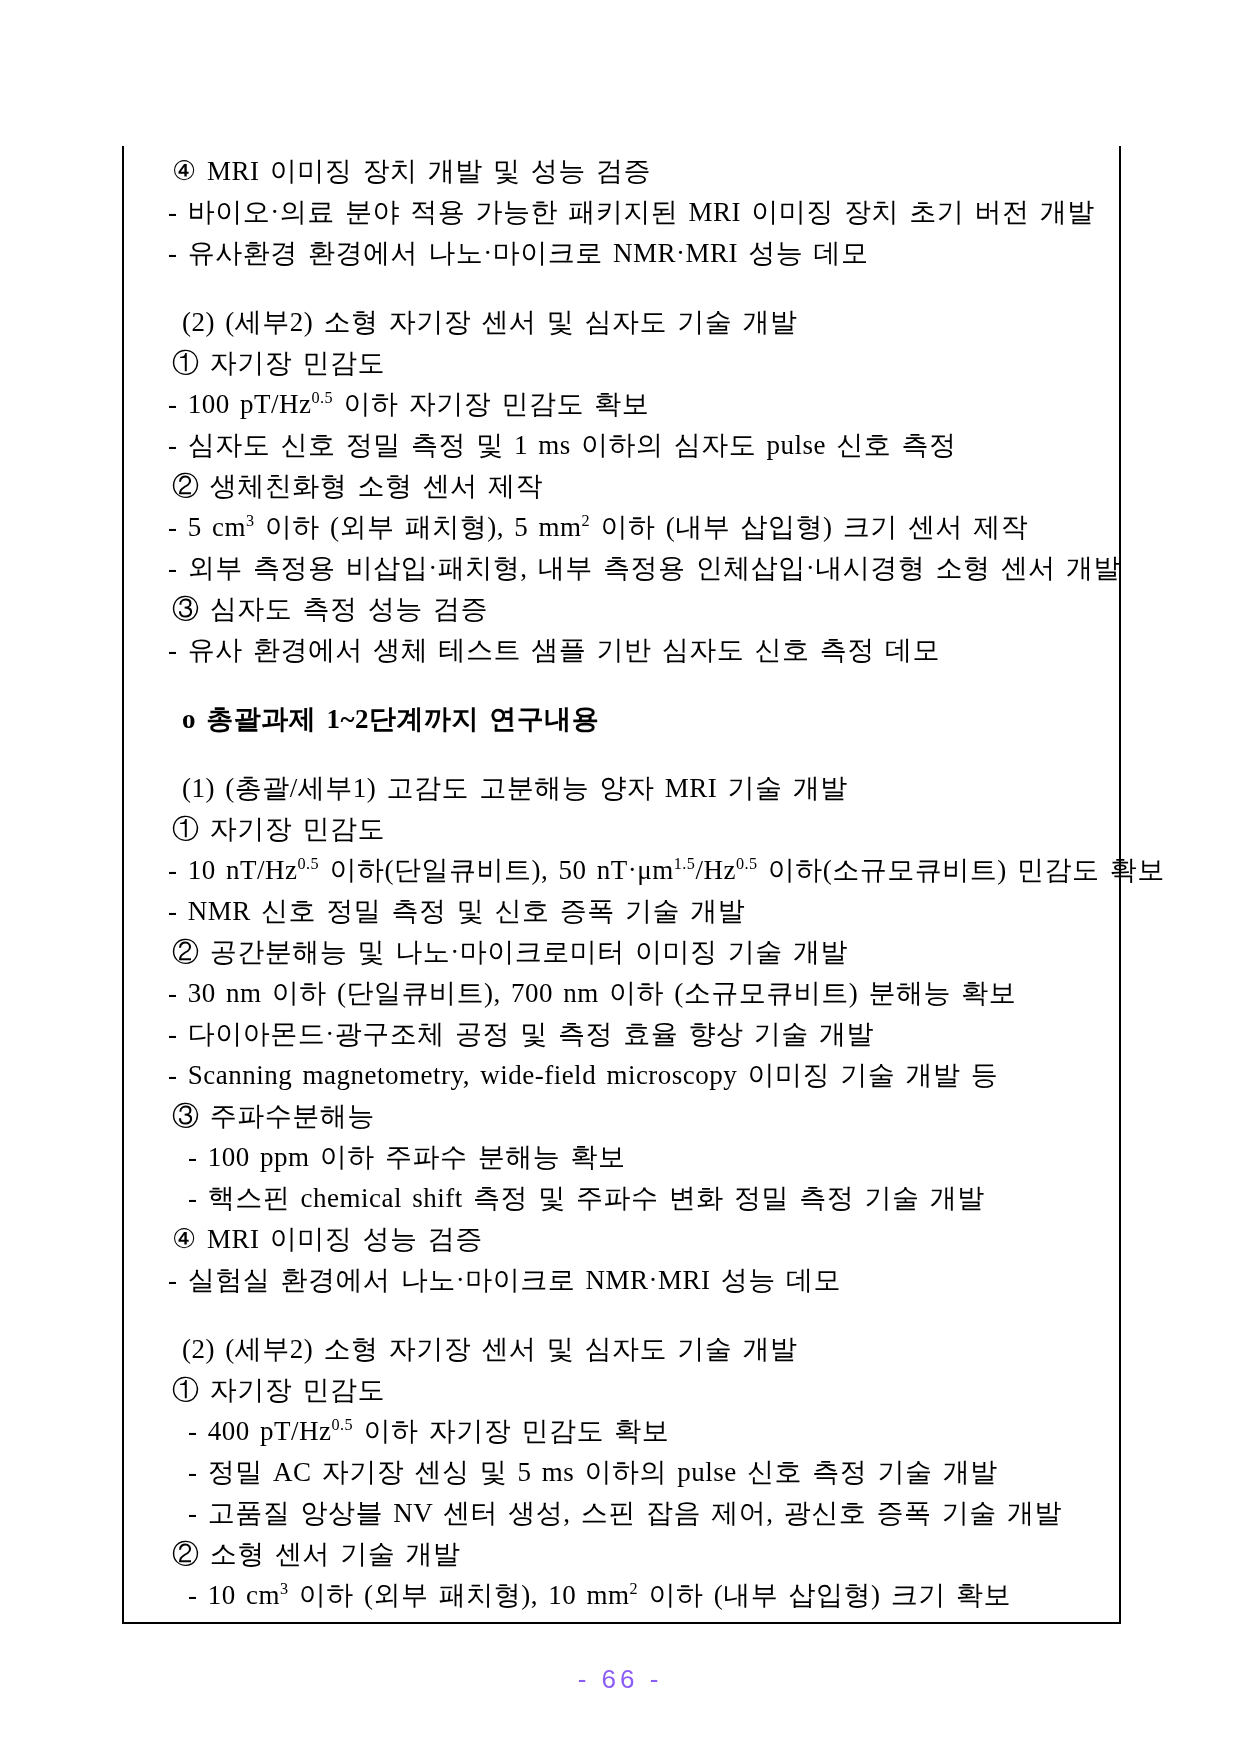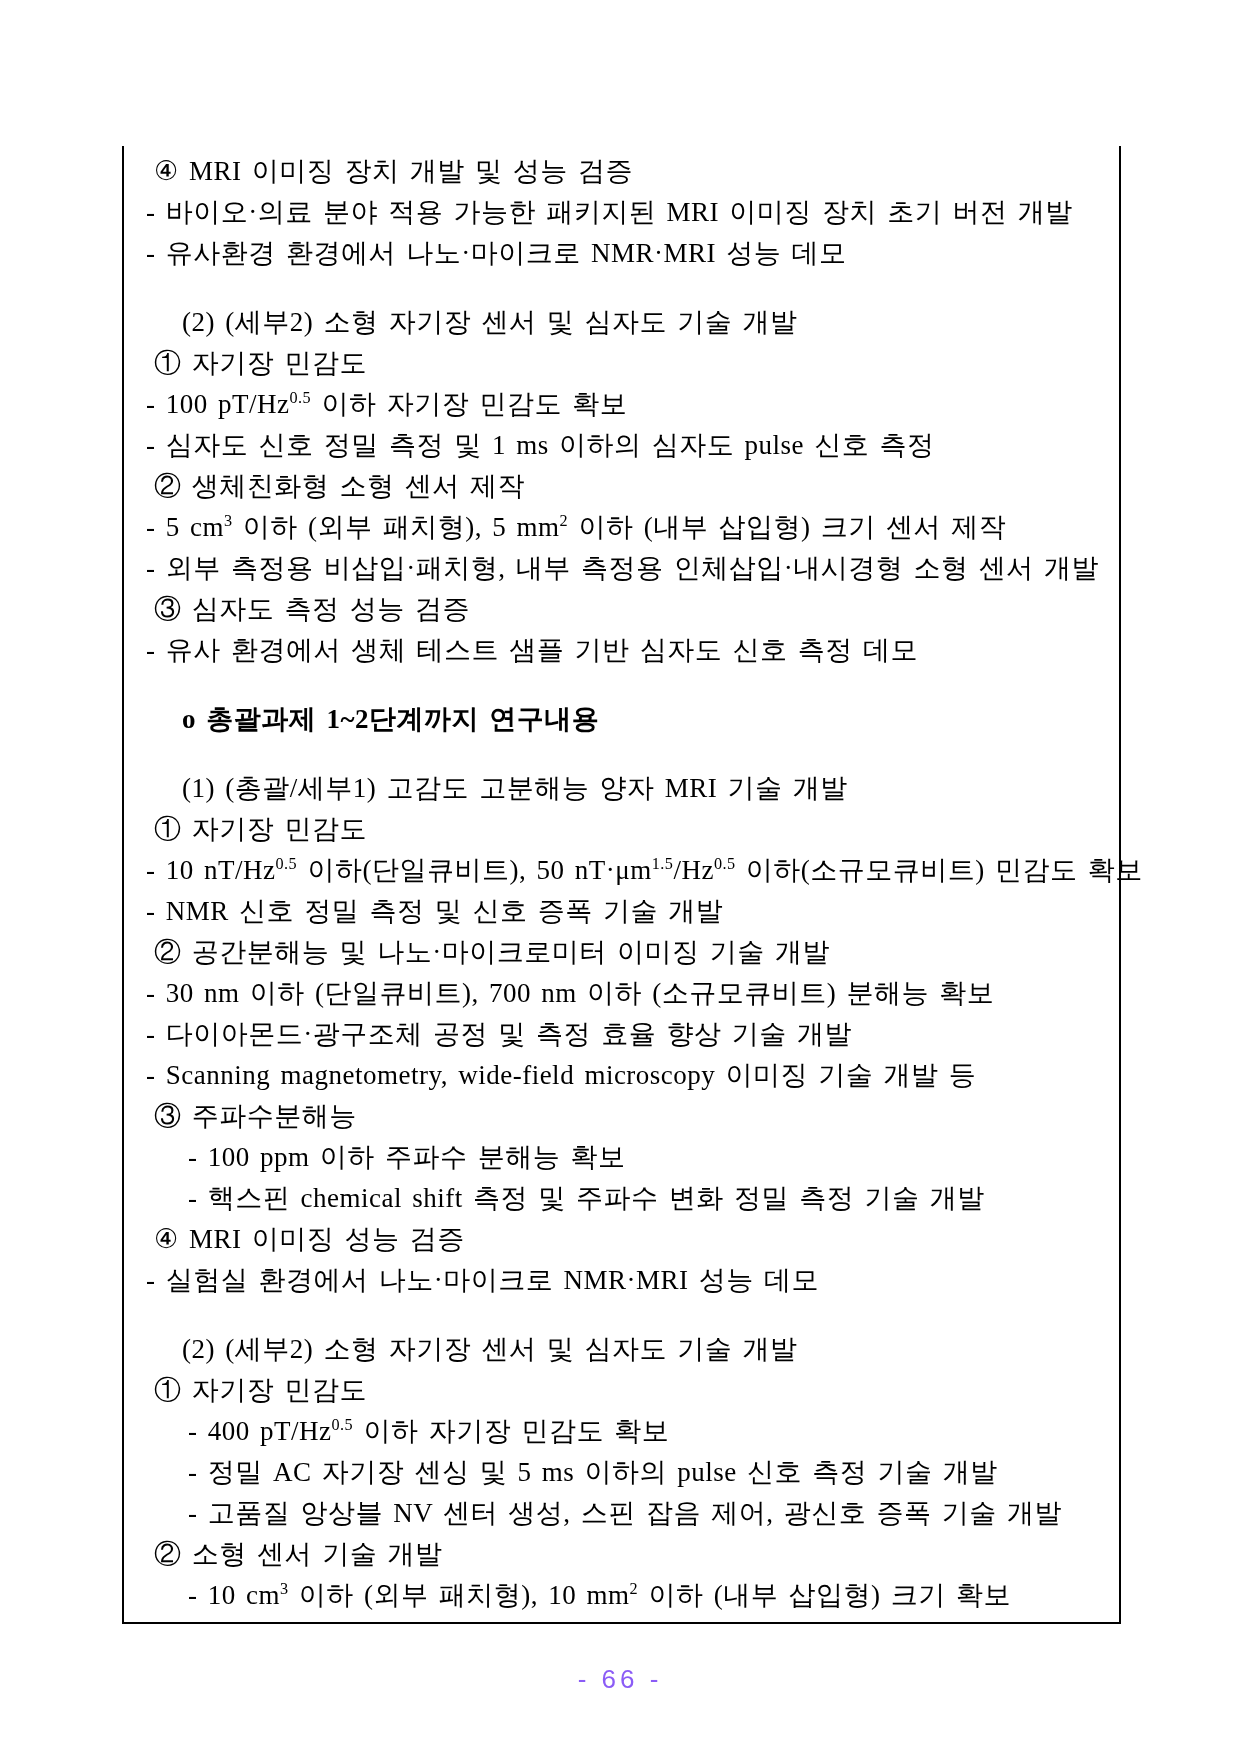--- a/index.html
+++ b/index.html
@@ -33,22 +33,22 @@
   }
   .line {
     font-size: 27px;
     line-height: 41px;
     height: 41px;
     white-space: nowrap;
     word-spacing: 3px;
     letter-spacing: 0.5px;
   }
   .indent-0 { padding-left: 31px; margin-left: 27px; }
-  .indent-1 { padding-left: 30px; }
-  .indent-2 { padding-left: 22px; }
+  .indent-1 { padding-left: 48px; }
+  .indent-2 { padding-left: 44px; }
   .indent-3 { padding-left: 64px; }
   .gap { margin-top: 28px; }
   .bold { font-weight: bold; }
   .line sup {
     font-size: 0.6em;
     line-height: 0;
     vertical-align: super;
   }
   .page-number {
     position: absolute;

